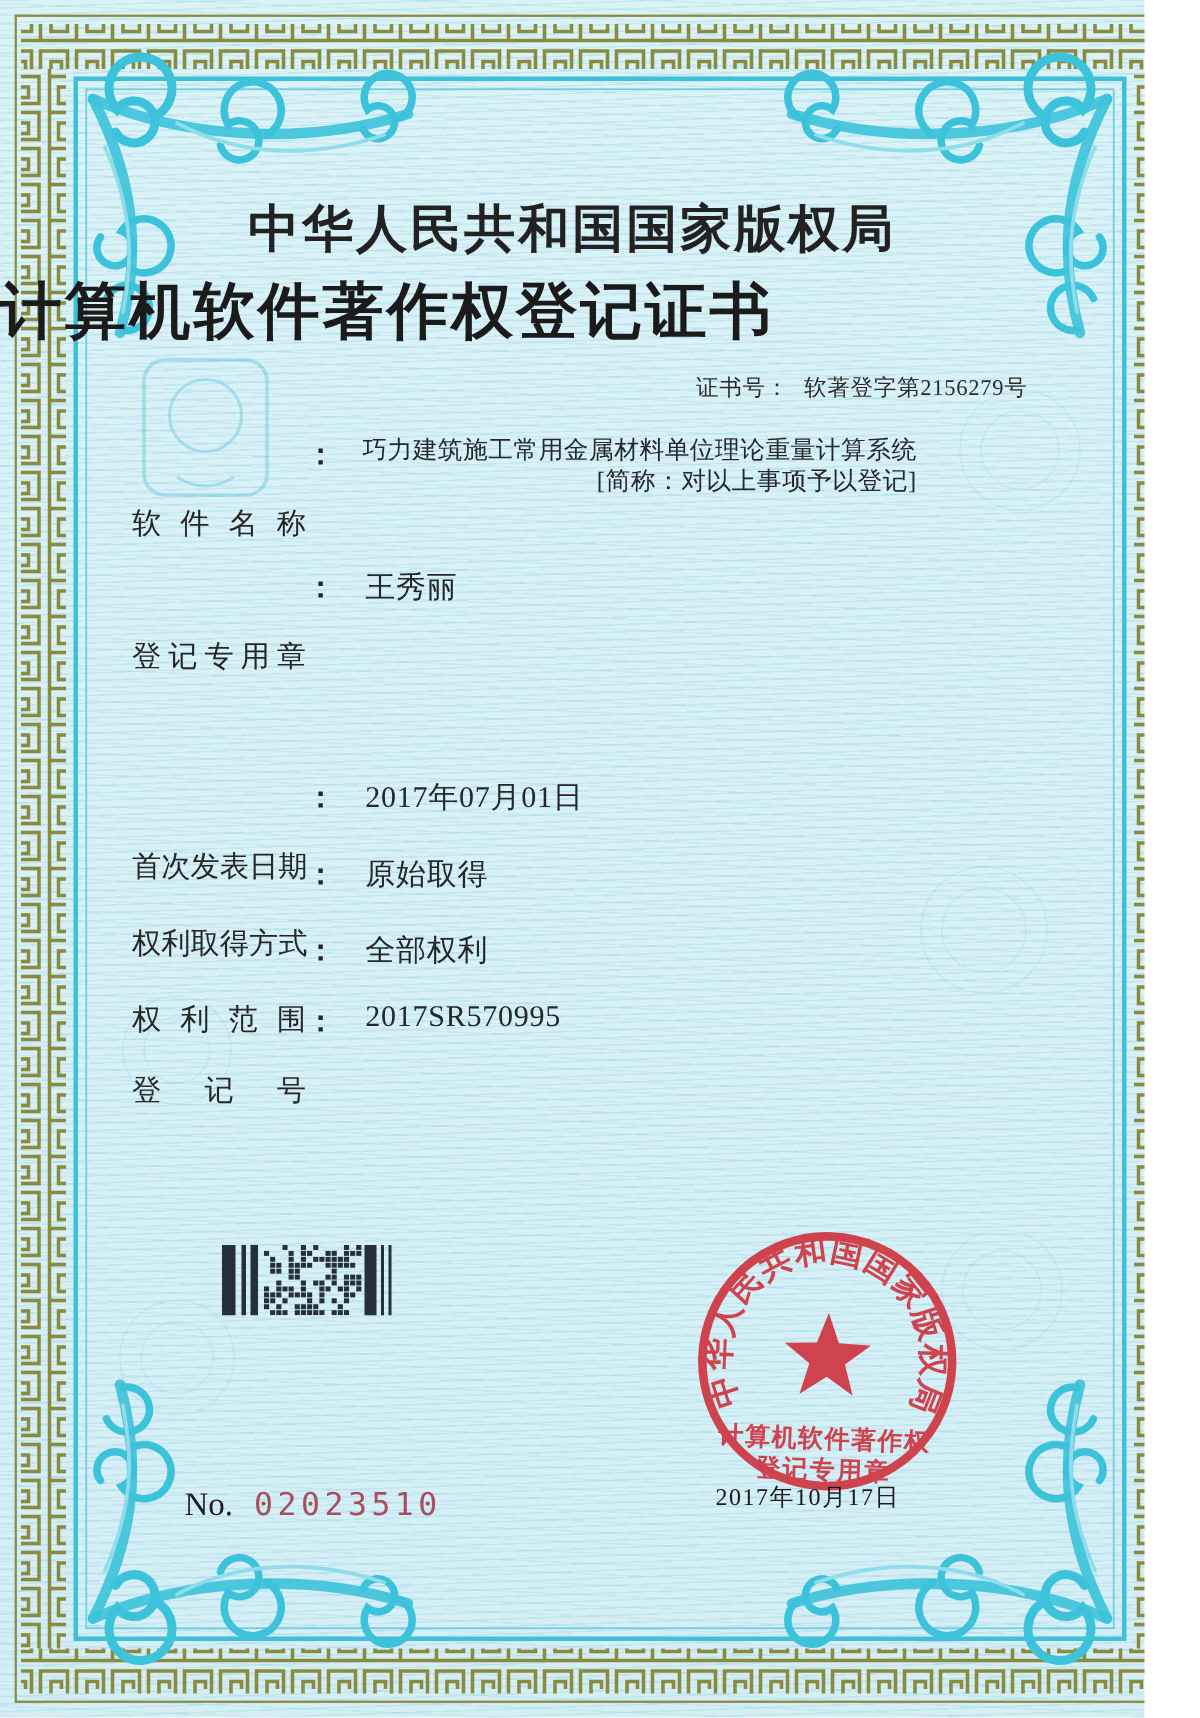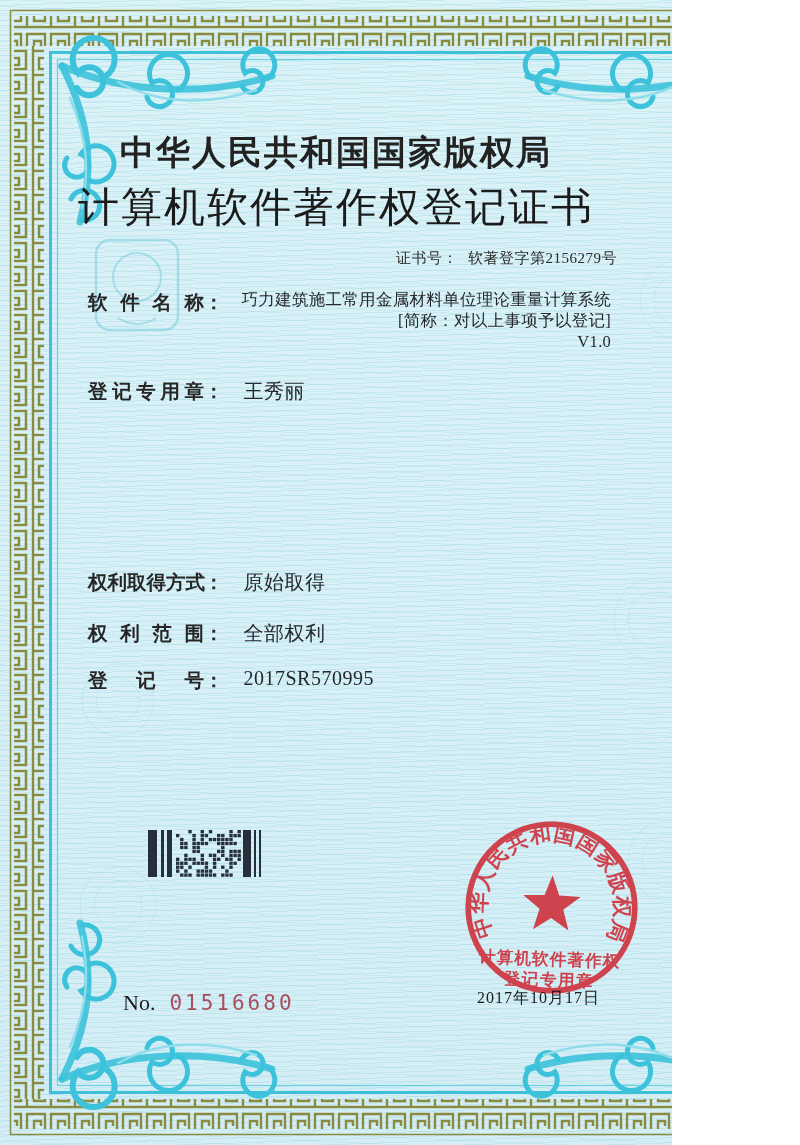--- a/index.html
+++ b/index.html
@@ -1,32 +1,32 @@
 <!DOCTYPE html>
 <html><head>
 <meta charset="utf-8">
 <style>
   html,body{margin:0;padding:0;background:#ffffff;}
   .page{
-    position:relative;width:672px;height:1145px;overflow:hidden;
+    position:relative;width:763px;height:1145px;overflow:hidden;
     font-family:"Liberation Serif","DejaVu Serif",serif;color:#1f1f1f;
     background:
       repeating-linear-gradient(178deg, rgba(73,182,207,.15) 0 1px, rgba(255,255,255,0) 1px 5px),
       repeating-linear-gradient(182.5deg, rgba(73,182,207,.11) 0 1px, rgba(255,255,255,0) 1px 7px),
       linear-gradient(#dbf2f7,#d5eef5);
   }
   .deco{position:absolute;inset:0;width:800px;height:1145px;display:block;}
   .content{position:absolute;inset:0;z-index:3;}
   .abs{position:absolute;}
   .authority{left:0;width:100%;top:130px;text-align:center;font-size:34px;font-weight:700;letter-spacing:2px;color:#222;}
-  .cert-title{left:0;width:100%;top:180px;text-align:center;font-size:41px;font-weight:400;letter-spacing:2px;color:#1b1b1b;}
-  .certline{left:0;width:100%;top:249px;text-align:right;padding-right:55px;box-sizing:border-box;font-size:15px;letter-spacing:.5px;color:#2b2b2b;}
+  .cert-title{left:0;width:100%;top:180px;font-size:41px;font-weight:700;letter-spacing:2px;color:#1b1b1b;}
+  .certline{left:0;width:100%;top:249px;text-align:right;padding-right:78px;box-sizing:border-box;font-size:15px;letter-spacing:.5px;color:#2b2b2b;}
   .certline .val{margin-left:10px;}
   .row{left:88px;white-space:nowrap;}
-  .flabel{display:inline-block;width:116px;text-align:justify;text-align-last:justify;font-size:19.5px;font-weight:700;color:#262626;vertical-align:top;}
+  .flabel{display:inline-block;width:116px;text-align:justify;text-align-last:justify;font-size:19.5px;font-weight:400;color:#262626;vertical-align:top;margin-top:46px;}
   .colon{font-size:19.5px;font-weight:600;color:#262626;vertical-align:top;}
   .fvalue{font-size:20px;margin-left:20px;color:#24282c;vertical-align:top;letter-spacing:.5px;}
   .vblock{display:inline-block;margin-left:14px;vertical-align:top;}
   .vblock div{font-size:16.5px;line-height:21px;color:#24282c;letter-spacing:.3px;text-align:right;}
   .statement{left:80px;top:722px;width:630px;font-size:19.5px;line-height:47px;text-align:justify;text-indent:2.1em;color:#24282c;letter-spacing:.4px;}
   .issue-date{left:477px;top:988px;font-size:16px;color:#1c1c1c;letter-spacing:1px;z-index:3;}
   .serial{left:123px;top:990px;font-size:22px;color:#1d1d1d;}
   .serial .num{font-family:"DejaVu Sans Mono","Liberation Mono",monospace;color:#a84f5f;letter-spacing:3px;font-size:21px;margin-left:14px;}
   .barcode{position:absolute;left:148px;top:830px;z-index:3;}
   .seal{position:absolute;left:462px;top:818px;width:179px;height:179px;z-index:4;mix-blend-mode:multiply;opacity:.93;transform:rotate(2deg);}
@@ -100,29 +100,31 @@
 
     <div class="abs certline">
       <span>证书号：</span><span class="val">软著登字第2156279号</span>
     </div>
 
     <div class="abs row" style="top:289px">
       <span class="flabel">软件名称</span><span class="colon">：</span>
       <div class="vblock">
         <div>巧力建筑施工常用金属材料单位理论重量计算系统</div>
         <div>[简称：对以上事项予以登记]</div>
-        <div>V1.0</div>
       </div>
     </div>
 
     <div class="abs row" style="top:378px">
       <span class="flabel">登记专用章</span><span class="colon">：</span><span class="fvalue">王秀丽</span>
     </div>
 
 
+    <div class="abs row" style="top:518px">
+      <span class="flabel">首次发表日期</span><span class="colon">：</span><span class="fvalue">2017年07月01日</span>
+    </div>
 
     <div class="abs row" style="top:569px">
       <span class="flabel">权利取得方式</span><span class="colon">：</span><span class="fvalue">原始取得</span>
     </div>
 
     <div class="abs row" style="top:620px">
       <span class="flabel">权利范围</span><span class="colon">：</span><span class="fvalue">全部权利</span>
     </div>
 
     <div class="abs row" style="top:667px">
@@ -236,21 +238,21 @@
           <rect x="89.5" y="27.650000000000002" width="3.4" height="3.3"></rect>
           <rect x="95" y="0" width="8" height="47"></rect>
           <rect x="106" y="0" width="2" height="47"></rect>
           <rect x="111" y="0" width="2" height="47"></rect>
         </g>
     </svg>
 
     <div class="abs issue-date">2017年10月17日</div>
 
     <div class="abs serial">
-      <span>No.</span><span class="num">01516680</span>
+      <span>No.</span><span class="num">02023510</span>
     </div>
 
     <svg class="seal" viewBox="0 0 172 172" xmlns="http://www.w3.org/2000/svg">
       <defs>
         <path id="sealArc" d="M28.8,110.2 A62,62 0 1 1 141.2,110.2" fill="none"></path>
       </defs>
       <circle cx="86" cy="86" r="80" fill="none" stroke-width="5.5" stroke="#cf3540"></circle>
       <text font-size="20.5" font-weight="bold" letter-spacing="1" fill="#cf3540">
         <textPath href="#sealArc" startOffset="50%" text-anchor="middle">中华人民共和国国家版权局</textPath>
       </text>

